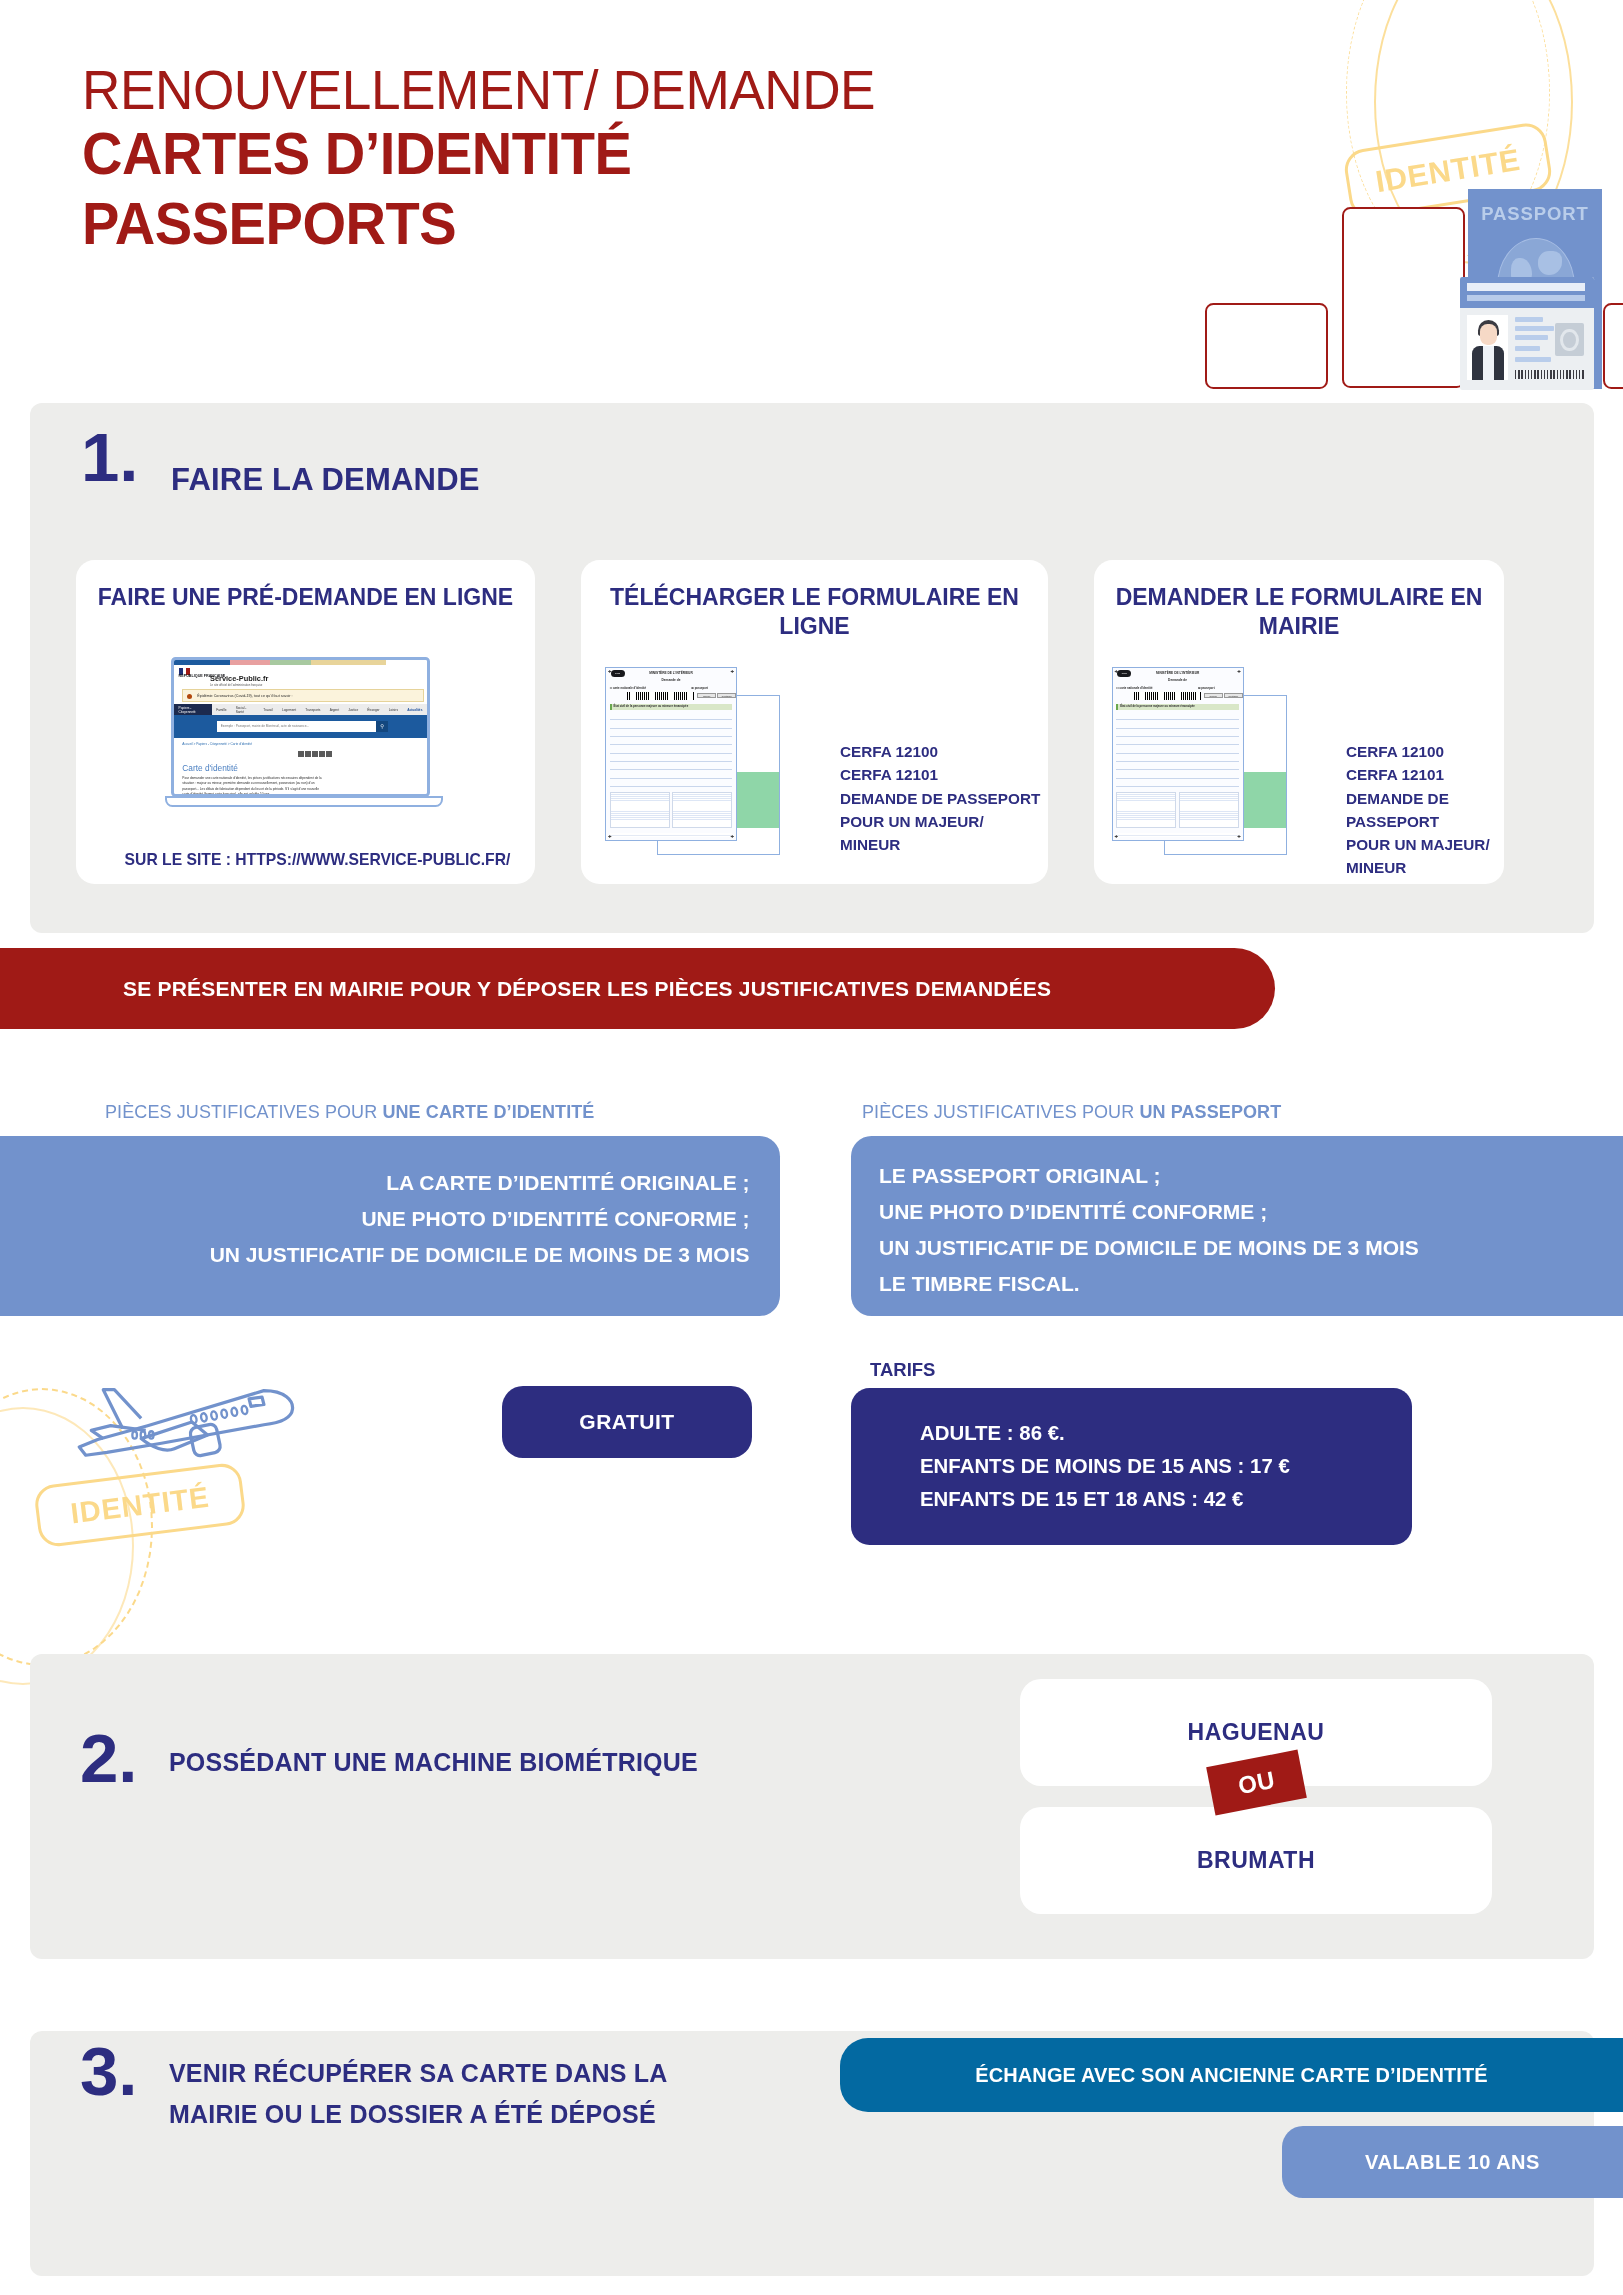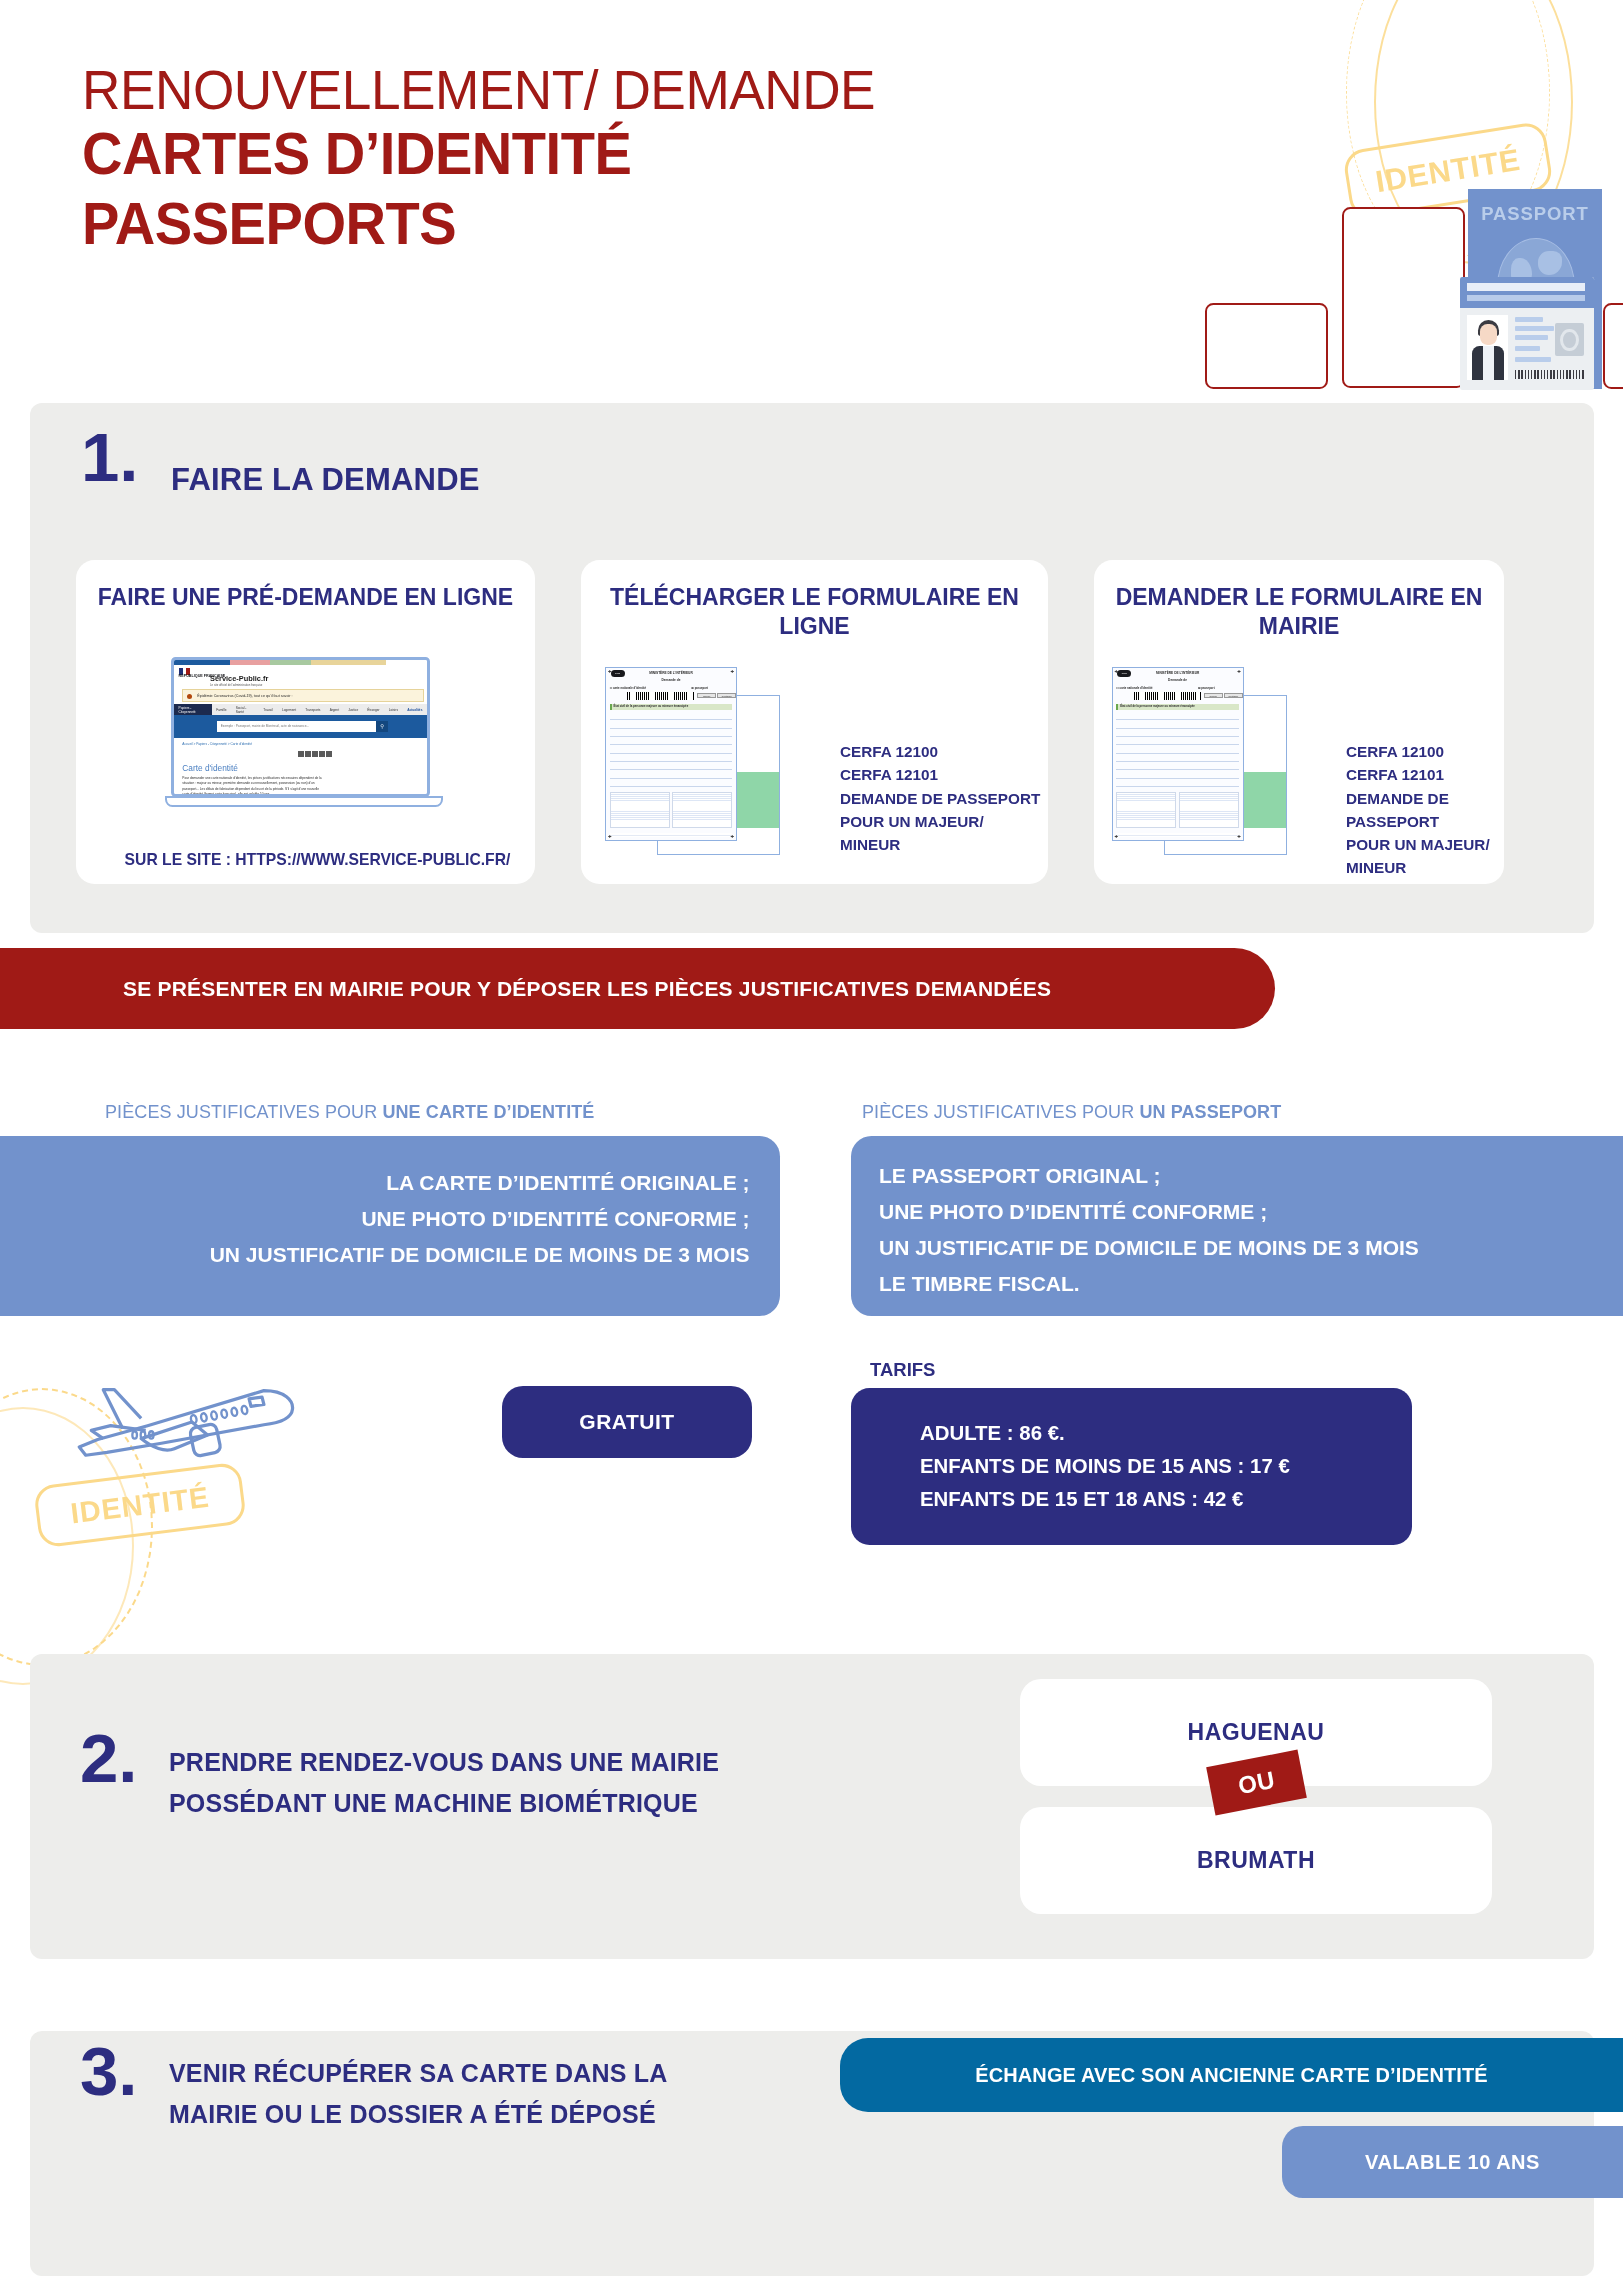--- a/index.html
+++ b/index.html
@@ -656,21 +656,20 @@
   <div class="txt">
     <div>ADULTE : 86 €.</div>
     <div>ENFANTS DE MOINS DE 15 ANS : 17 €</div>
     <div>ENFANTS DE 15 ET 18 ANS : 42 €</div>
   </div>
 </div>
 
 <div class="panel" id="section2">
   <div class="step-number" id="s2-num">2.</div>
   <div class="step-title" id="s2-title">
-    <div>PRENDRE RENDEZ-VOUS DANS UNE MAIRIE</div>
     <div>POSSÉDANT UNE MACHINE BIOMÉTRIQUE</div>
   </div>
   <div class="city-pill" id="pill-brumath">
     <span>BRUMATH</span>
   </div>
   <div class="city-pill" id="pill-haguenau">
     <span>HAGUENAU</span>
   </div>
 </div>
 

